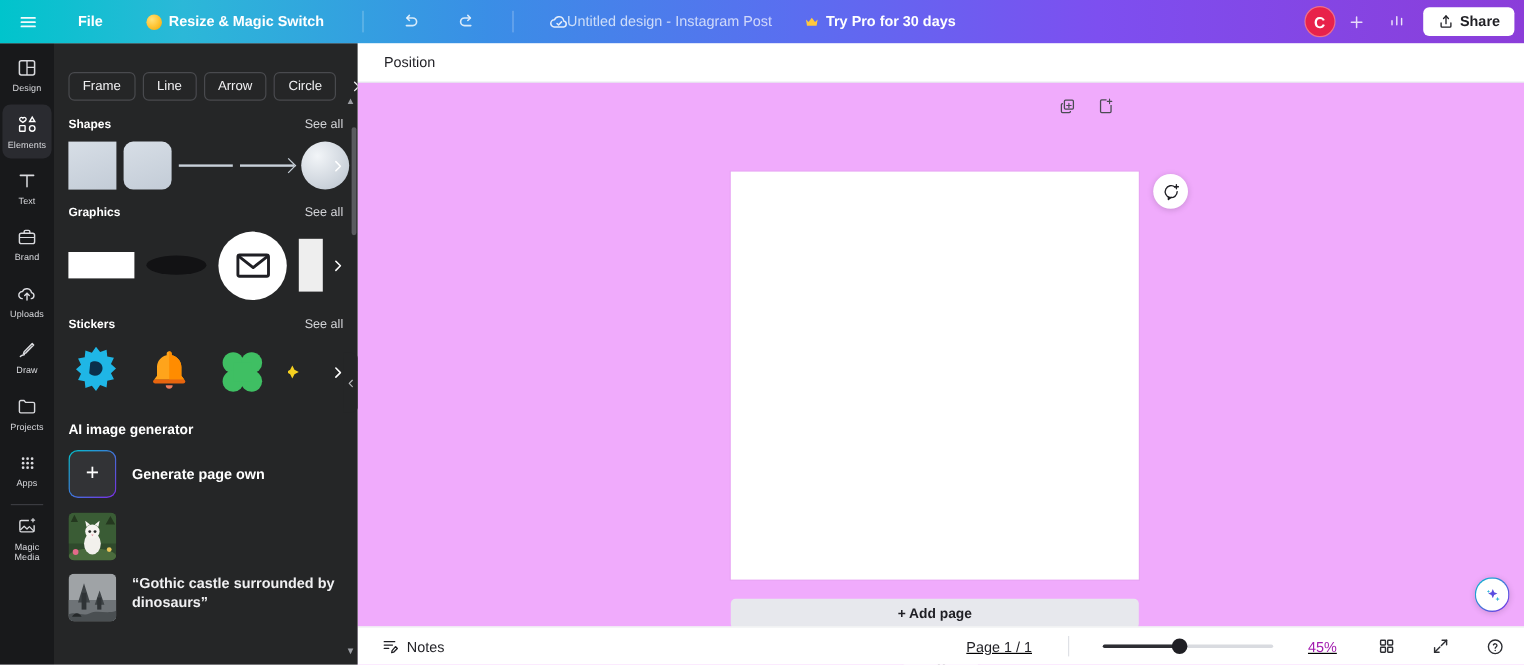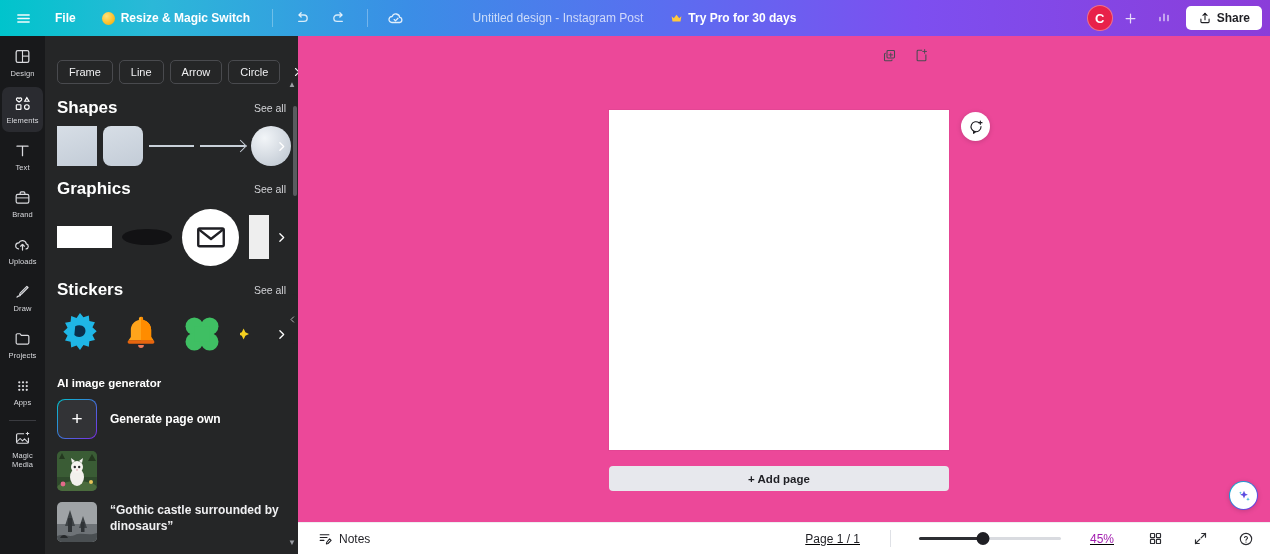--- a/index.html
+++ b/index.html
@@ -10,21 +10,21 @@
     background: #f2f3f5;
   }
   .app { position: relative; width: 1270px; height: 554px; }
 
   
   .topbar {
     position: absolute; top: 0; left: 0; width: 1270px; height: 36px;
     background: linear-gradient(90deg, #00c4cc 0%, #2bb8d8 12%, #3a8ee6 32%, #5a6ef0 52%, #7d4ff0 72%, #8b3dd9 100%);
     display: flex; align-items: center; color: #fff; z-index: 40;
   }
-  .tb-left { display: flex; align-items: center; height: 36px; padding-left: 8px; gap: 8px; }
+  .tb-left { display: flex; align-items: center; height: 36px; padding-left: 8px; gap: 18px; }
   .tb-icon-btn {
     width: 30px; height: 30px; display: flex; align-items: center; justify-content: center;
     border-radius: 5px; cursor: pointer; opacity: .95;
   }
   .tb-text-btn {
     height: 26px; display: flex; align-items: center; padding: 0 9px;
     font-size: 12px; font-weight: bold; border-radius: 5px; cursor: pointer; white-space: nowrap;
   }
   .tb-divider { width: 1px; height: 18px; background: rgba(255,255,255,.30); margin: 0 5px; }
   .resize-btn { display: flex; align-items: center; gap: 6px; }
@@ -100,21 +100,21 @@
   .chip-more {
     width: 22px; height: 26px; display: flex; align-items: center; justify-content: center;
     color: #f0f0f2; cursor: pointer; flex: 0 0 auto;
   }
 
   .section { padding: 13px 0 0 0; }
   .section-head {
     display: flex; align-items: center; justify-content: space-between;
     padding: 0 12px 8px 12px;
   }
-  .section-title { font-size: 17px; font-weight: bold; color: #fff; }
+  .section-title { font-size: 10px; font-weight: bold; color: #fff; }
   .see-all { font-size: 10.5px; color: #d2d3d7; cursor: pointer; }
   .row { display: flex; align-items: center; gap: 6px; padding: 0 0 0 12px; position: relative; }
   .row-next {
     position: absolute; right: 8px; top: 50%; transform: translateY(-50%);
     width: 18px; height: 18px; color: #fff; display: flex; align-items: center;
     justify-content: center; cursor: pointer; z-index: 3;
   }
 
   
   .sq { width: 40px; height: 40px; background: linear-gradient(160deg,#d7dee6,#c3ccd7); }
@@ -180,21 +180,21 @@
     background: #fff; display: flex; flex-direction: column;
   }
   .ed-toolbar {
     height: 33px; border-bottom: 1px solid #e4e6eb; background: #fff;
     display: flex; align-items: center; padding: 0 13px; flex: 0 0 auto;
   }
   .position-btn {
     font-size: 12px; color: #1f1f24; padding: 5px 9px; border-radius: 5px; cursor: pointer;
   }
 
-  .canvas-area { flex: 1; background: #ec4899; position: relative; overflow: hidden; }
+  .canvas-area { flex: 1; background: #f0abfc; position: relative; overflow: hidden; }
   .page-tools {
     position: absolute; top: 8px; left: 580px; display: flex; gap: 10px; z-index: 5;
   }
   .page-tool {
     width: 22px; height: 22px; display: flex; align-items: center; justify-content: center;
     color: #4a4b52; cursor: pointer; border-radius: 4px;
   }
   .canvas-page {
     position: absolute; left: 311px; top: 74px; width: 340px; height: 340px;
     background: #fff; box-shadow: 0 0 0 1px rgba(0,0,0,.03);
@@ -545,20 +545,23 @@
       <div class="panel-arrow-dn">▼</div>
     </div>
     <div class="panel-collapse">
       <svg width="9" height="9" viewBox="0 0 24 24" fill="none" stroke="#b9babd" stroke-width="2.6" stroke-linecap="round" stroke-linejoin="round">
           <path d="M15 5l-7 7 7 7"></path>
         </svg>
     </div>
   </div>
 
   <div class="editor">
+    <div class="ed-toolbar">
+      <div class="position-btn">Position</div>
+    </div>
 
     <div class="canvas-area">
       <div class="page-tools">
         <div class="page-tool">
           <svg width="15" height="15" viewBox="0 0 24 24" fill="none" stroke="#4a4b52" stroke-width="1.7" stroke-linejoin="round">
             <rect x="8" y="4" width="12" height="12" rx="1.5"></rect>
               <path d="M16 18.5v.5a1.5 1.5 0 0 1-1.5 1.5h-9A1.5 1.5 0 0 1 4 19v-9A1.5 1.5 0 0 1 5.5 8.5H6"></path>
             <path d="M14 8v6M11 11h6" stroke-width="1.5" stroke-linecap="round"></path>
           </svg>
         </div>

